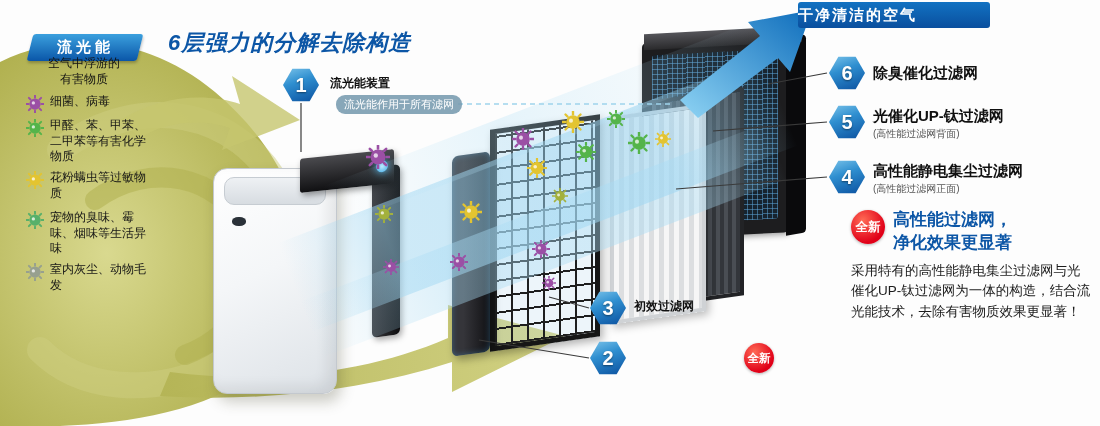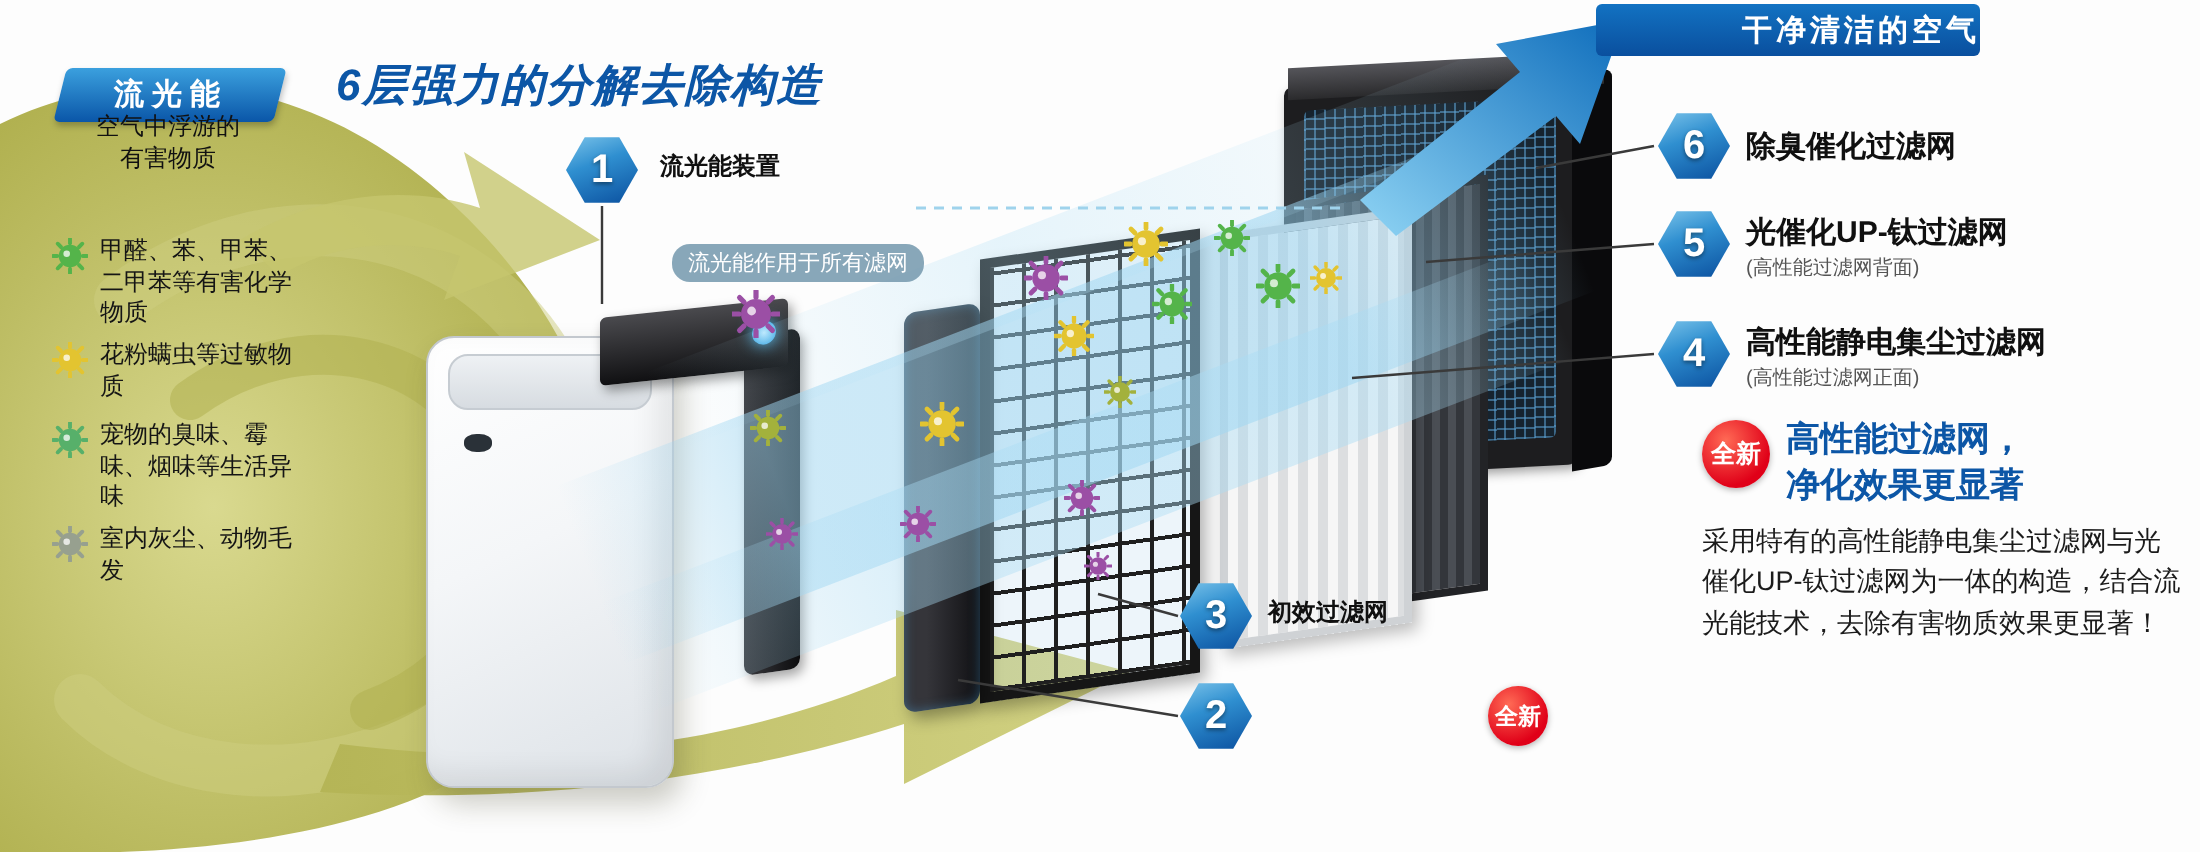--- a/index.html
+++ b/index.html
@@ -30,30 +30,30 @@
   .hex{position:absolute;width:36px;height:34px;z-index:8;display:flex;align-items:center;justify-content:center;
        color:#fff;font-weight:bold;font-size:20px;
        clip-path:polygon(26% 2%,74% 2%,100% 50%,74% 98%,26% 98%,0 50%);
        background:linear-gradient(160deg,#7cc4ea 0%,#2f8fd0 40%,#0a4f9e 100%);
        text-shadow:0 1px 2px rgba(0,0,0,.45);}
   .clabel{position:absolute;z-index:8;font-weight:bold;color:#101010;font-size:12px;white-space:nowrap;}
   .clabel.small{font-size:15px;}
   .cnote{position:absolute;z-index:8;color:#555;font-size:10px;white-space:nowrap;}
 
   .tooltip{position:absolute;left:336px;top:95px;z-index:8;background:rgba(120,155,175,.88);
-           color:#fff;font-size:11px;padding:2px 8px;border-radius:9px;white-space:nowrap;margin-top:27px;}
+           color:#fff;font-size:11px;padding:2px 8px;border-radius:9px;white-space:nowrap;}
 
   .redbadge{position:absolute;z-index:9;width:30px;height:30px;border-radius:50%;
             background:radial-gradient(circle at 35% 30%,#ff6a55,#e00018 70%);
             color:#fff;font-weight:bold;font-size:11.5px;display:flex;align-items:center;justify-content:center;
             box-shadow:0 1px 3px rgba(0,0,0,.3);}
 
   .clean-label{position:absolute;left:798px;top:2px;width:192px;height:26px;z-index:8;
                background:linear-gradient(180deg,#1272c2,#0a4f9e);border-radius:3px;color:#fff;
-               font-weight:bold;font-size:15px;letter-spacing:2px;display:flex;align-items:center;justify-content:flex-end;}
+               font-weight:bold;font-size:15px;letter-spacing:2px;display:flex;align-items:center;justify-content:flex-start;}
 
   .promo-title{position:absolute;left:893px;top:209px;z-index:8;color:#0c56a6;font-weight:bold;
                font-size:17px;line-height:1.35;white-space:pre-line;}
   .promo-body{position:absolute;left:851px;top:261px;width:240px;z-index:8;font-size:13.5px;
               line-height:1.5;color:#1b1b1b;}
 </style>
 </head>
 <body>
 
 <svg width="0" height="0" style="position:absolute">
@@ -192,20 +192,26 @@
   </div>
 
   <div class="ribbon">
     <span>流光能</span>
   </div>
   <div class="main-title">6层强力的分解去除构造</div>
 
   <div class="poll-head">空气中浮游的
 有害物质</div>
 
+  <div class="poll-item" style="top:94px">
+    <svg width="18" height="18">
+        <use href="#germ" width="18" height="18" style="color:#9b4fa5"></use>
+      </svg>
+    <span>细菌、病毒</span>
+  </div>
   <div class="poll-item" style="top:170px">
     <svg width="18" height="18">
         <use href="#germ" width="18" height="18" style="color:#e3c430"></use>
       </svg>
     <span>花粉螨虫等过敏物质</span>
   </div>
   <div class="poll-item" style="top:118px">
     <svg width="18" height="18">
         <use href="#germ" width="18" height="18" style="color:#54b44a"></use>
       </svg>

